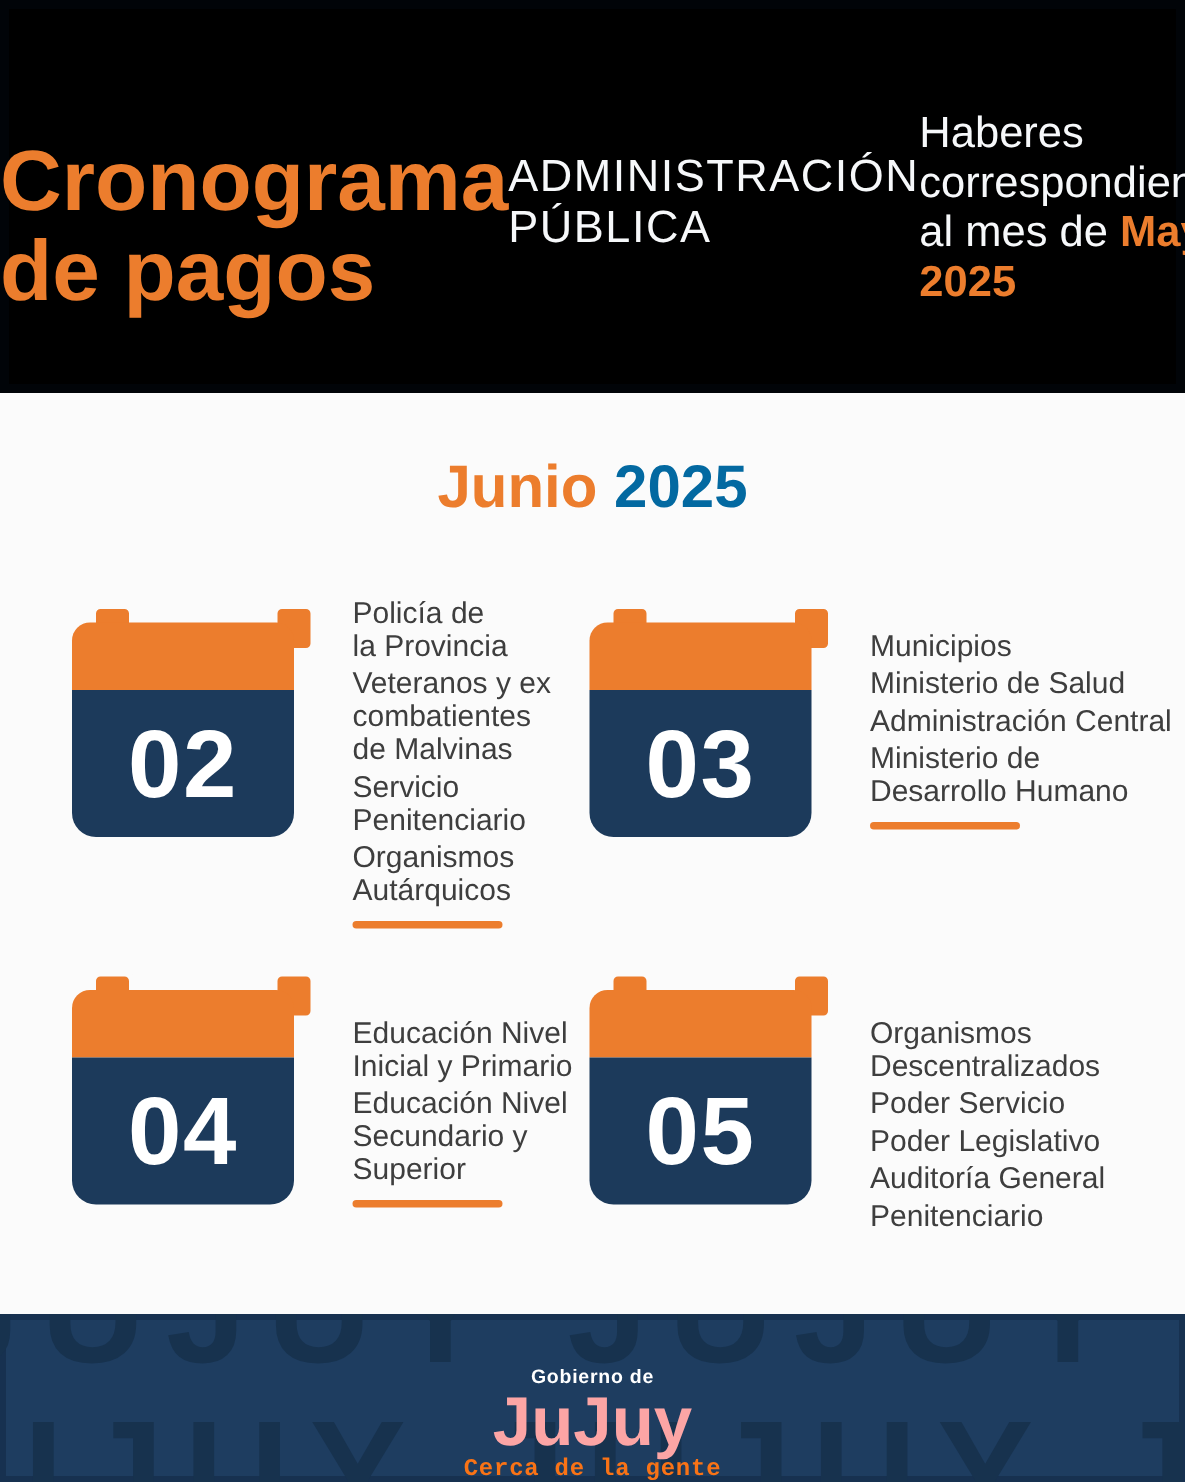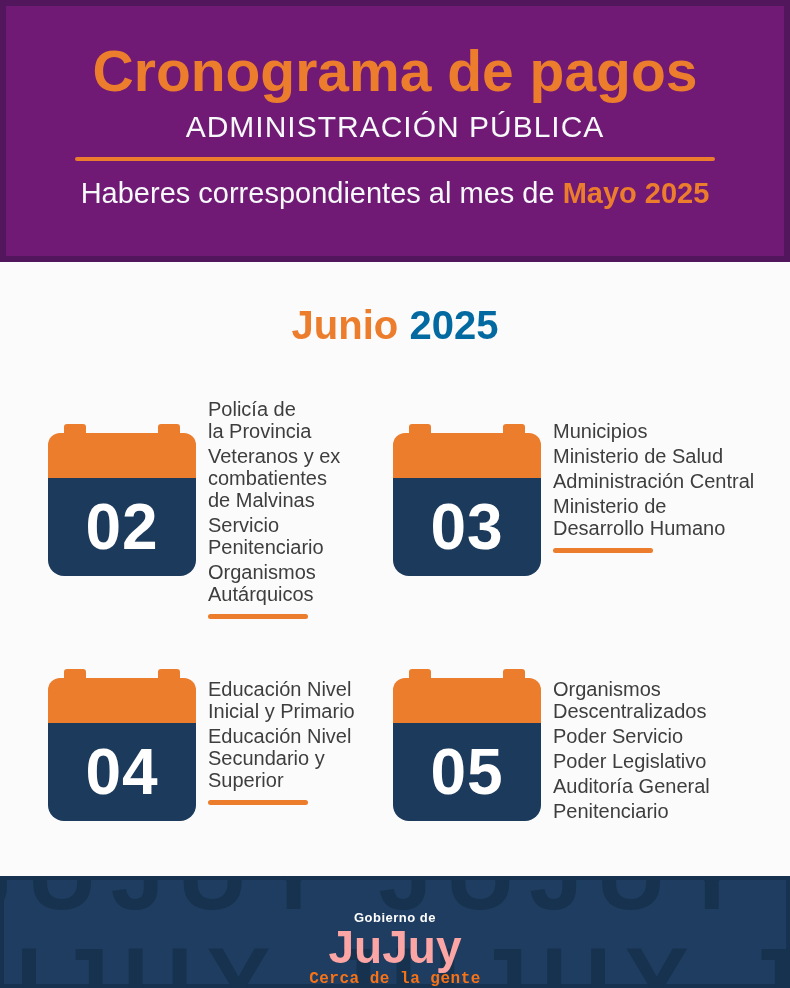--- a/index.html
+++ b/index.html
@@ -4,23 +4,23 @@
 <style>
   html,body{margin:0;padding:0;background:#e8e8e8;}
   .page{
     position:relative; width:790px; height:988px; margin:0 auto;
     background:#FBFBFB; overflow:hidden;
     font-family:"Liberation Sans","DejaVu Sans",sans-serif;
   }
   
   .header{
     position:absolute; top:0; left:0; width:790px; height:262px;
-    background:#701a75;
+    background:#000000;
     box-shadow:inset 0 0 0 6px rgba(5,16,30,0.28);
-    display:flex; flex-direction:column; align-items:center;
+    display:flex; flex-direction:row; align-items:center;
   }
   .poster-title{
     margin:42px 0 0 0; font-size:57px; font-weight:bold; letter-spacing:0;
     color:#EC7D2D; line-height:1.05;
   }
   .poster-subtitle{
     margin-top:8px; font-size:30px; font-weight:400; color:#F6F8FA;
     letter-spacing:1px;
   }
   .header-divider{
@@ -37,21 +37,21 @@
     font-size:40px; font-weight:bold; margin:0;
   }
   .month-title .mo{ color:#EC7D2D; }
   .month-title .yr{ color:#0369a1; }
   .entry{ position:absolute; display:flex; }
   .entry.pos-0{ left:48px;  top:123px; }
   .entry.pos-1{ left:393px; top:123px; }
   .entry.pos-2{ left:48px;  top:368px; }
   .entry.pos-3{ left:393px; top:368px; }
   
-  .cal{ position:relative; width:148px; height:143px; margin-top:48px; flex:0 0 auto; }
+  .cal{ position:relative; width:148px; height:143px; margin-top:30px; flex:0 0 auto;padding-left:27px; }
   .cal-top{
     position:absolute; top:0; left:0; width:148px; height:45px;
     background:#EC7D2D; border-radius:12px 12px 0 0;
   }
   .cal-body{
     position:absolute; top:45px; left:0; width:148px; height:98px;
     background:#1C3A5B; border-radius:0 0 16px 16px;
     display:flex; align-items:center; justify-content:center;
   }
   .cal-day{ color:#ffffff; font-size:64px; font-weight:bold; letter-spacing:1px; }

